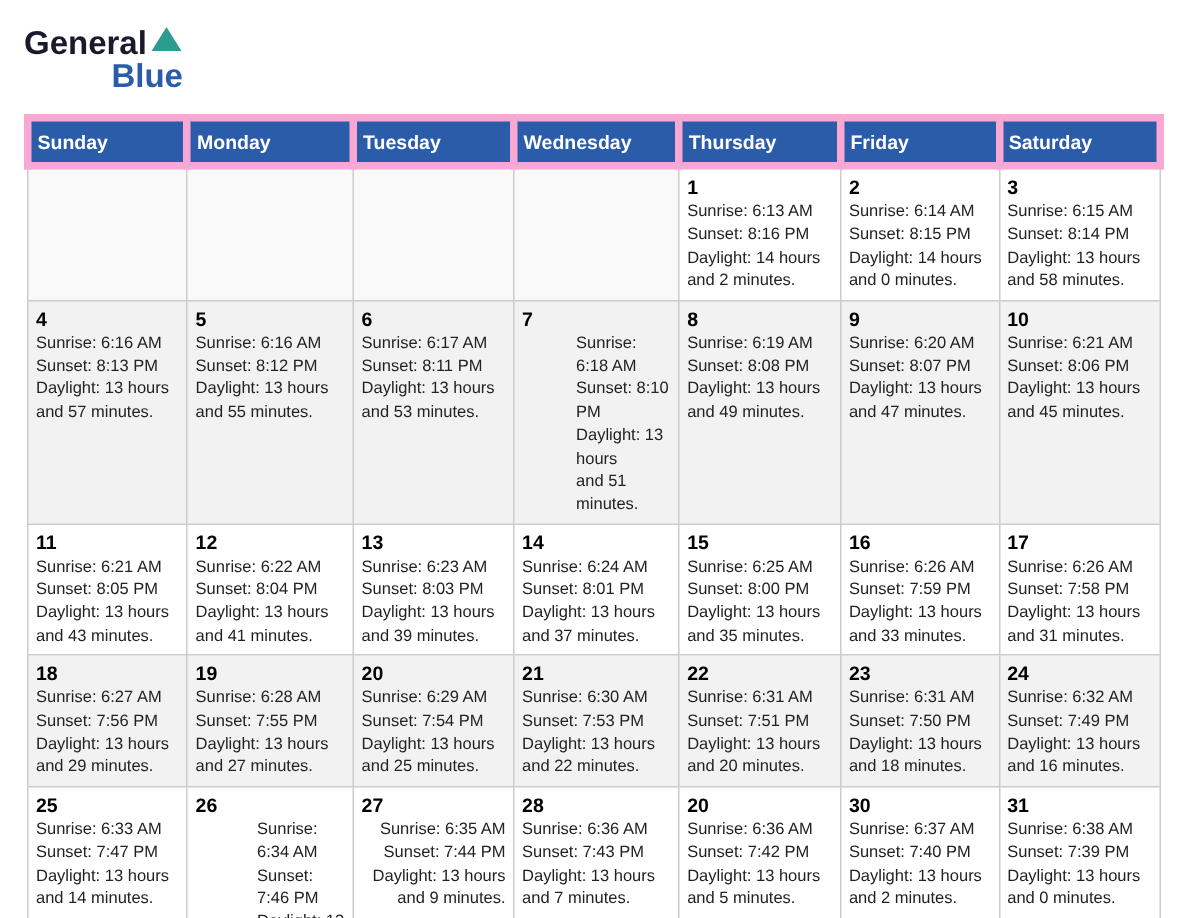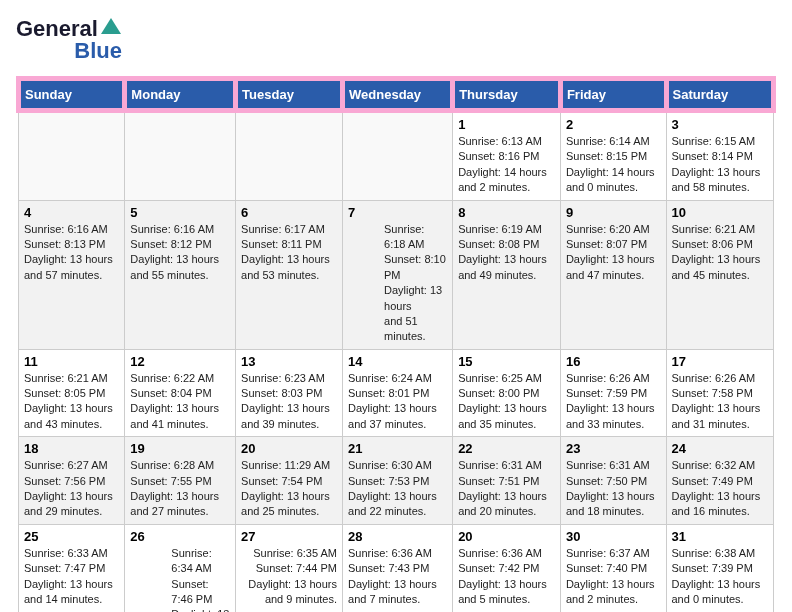--- a/index.html
+++ b/index.html
@@ -248,21 +248,21 @@
         </td>
         <td>
           <span class="day-num">19</span>
           <div class="day-info" style="white-space: pre-line;">Sunrise: 6:28 AM
 Sunset: 7:55 PM
 Daylight: 13 hours
 and 27 minutes.</div>
         </td>
         <td>
           <span class="day-num">20</span>
-          <div class="day-info" style="white-space: pre-line;">Sunrise: 11:29 AM
+          <div class="day-info" style="white-space: pre-line;">Sunrise: 6:29 AM
 Sunset: 7:54 PM
 Daylight: 13 hours
 and 25 minutes.</div>
         </td>
         <td>
           <span class="day-num">21</span>
           <div class="day-info" style="white-space: pre-line;">Sunrise: 6:30 AM
 Sunset: 7:53 PM
 Daylight: 13 hours
 and 22 minutes.</div>

